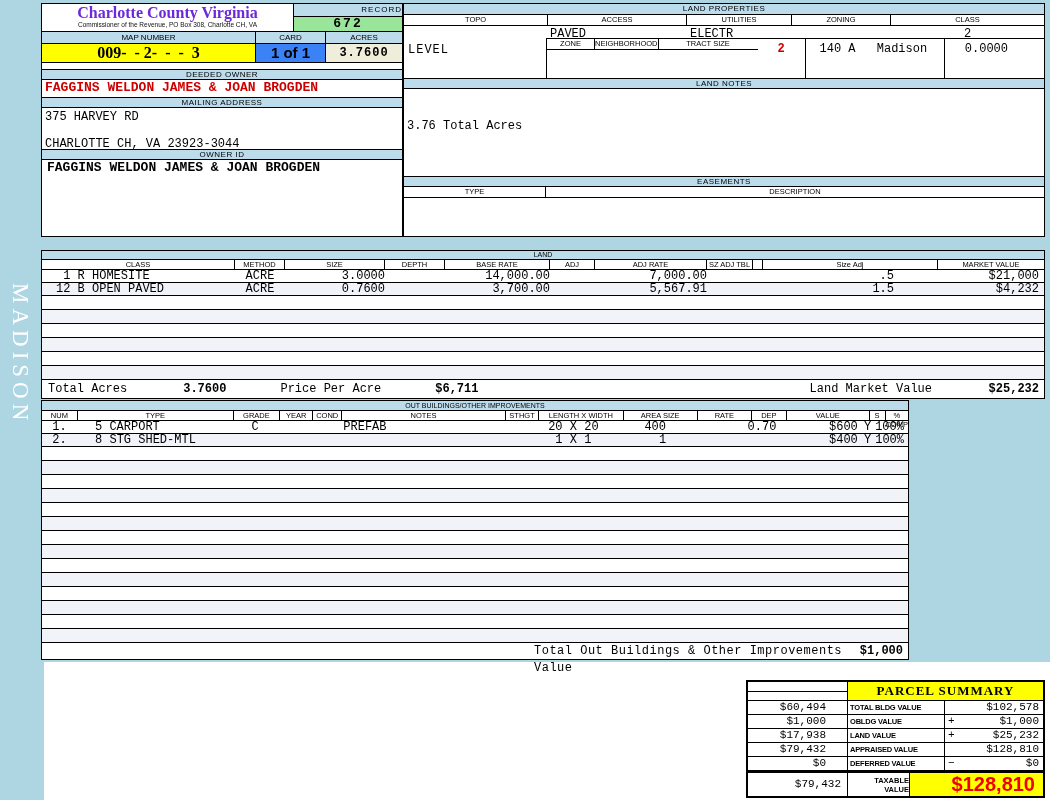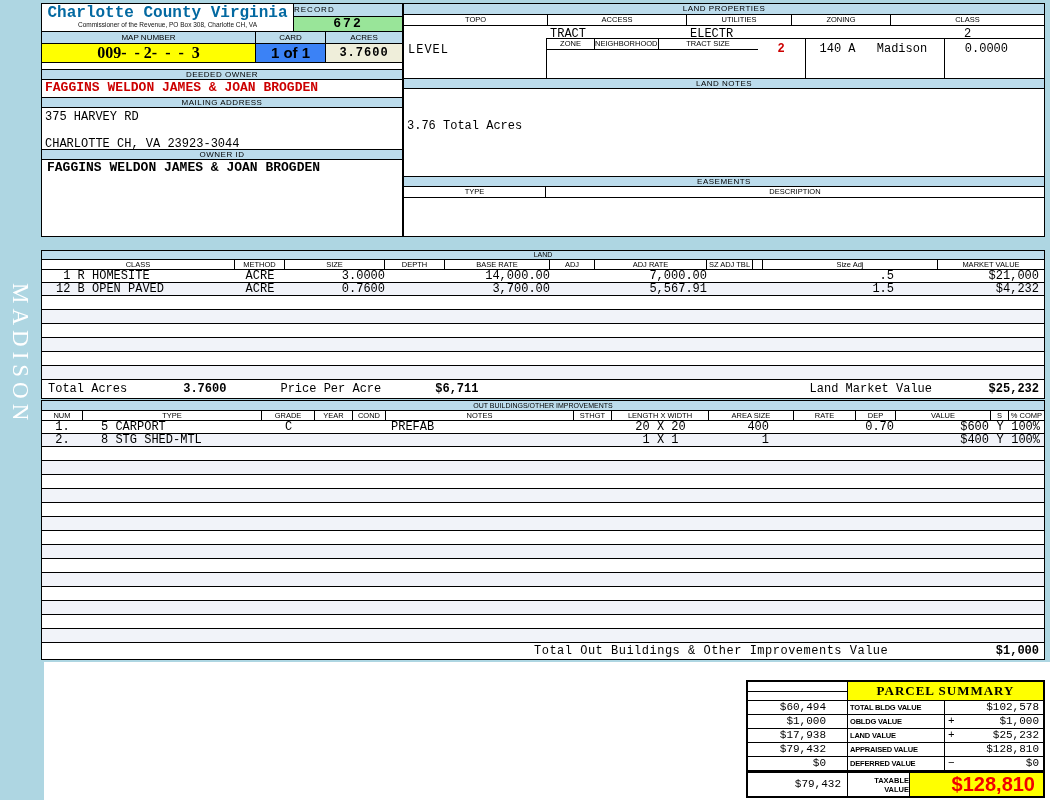--- a/index.html
+++ b/index.html
@@ -5,31 +5,31 @@
   *{box-sizing:border-box;margin:0;padding:0}
   html,body{width:1050px;height:800px}
   body{position:relative;background:#ffffff;font-family:"Liberation Mono","DejaVu Sans Mono",monospace;color:#000}
   .bgBlue{position:absolute;left:0;top:0;width:1050px;height:662px;background:#aed6e2}
   .bgStrip{position:absolute;left:0;top:0;width:44px;height:800px;background:#aed6e2}
   .district{position:absolute;left:7px;top:283px;writing-mode:vertical-rl;font-family:"Liberation Serif","DejaVu Serif",serif;font-size:23px;letter-spacing:5px;color:#fff}
   .panel{position:absolute;background:#fff;border:1px solid #000}
   .panelA{left:41px;top:3px;width:362px;height:234px}
   .panelB{left:403px;top:3px;width:642px;height:234px}
   .panelC{left:41px;top:250px;width:1004px;height:149px}
-  .panelD{left:41px;top:400px;width:1004px;height:260px}
+  .panelD{left:41px;top:400px;width:868px;height:260px}
   .panelE{left:746px;top:680px;width:299px;height:118px;border:2px solid #000}
   .sectionBar{background:#bcdcec;border-top:1px solid #000;border-bottom:1px solid #000;font-family:"Liberation Sans",sans-serif;font-size:8px;letter-spacing:.5px;text-align:center;height:11px;line-height:10px}
   .panelB .sectionBar:first-child{border-top:none}
   
   .rowTitle{display:flex;height:28px;border-bottom:1px solid #000}
   .titleCell{width:252px;border-right:1px solid #000;text-align:center;padding-top:1px}
-  .county{font-family:Liberation Mono, monospace;font-weight:bold;font-size:16px;line-height:16px;color:#0369a1}
+  .county{font-family:Liberation Serif, serif;font-weight:bold;font-size:16px;line-height:16px;color:#6d28d9}
   .commish{font-family:"Liberation Sans",sans-serif;font-size:6.5px;color:#111;line-height:8px}
   .recordCell{flex:1;display:flex;flex-direction:column}
-  .recordHdr{height:13px;background:#bcdcec;border-bottom:1px solid #000;font-family:"Liberation Sans",sans-serif;font-size:8px;letter-spacing:1px;text-align:left;line-height:12px}
+  .recordHdr{height:13px;background:#bcdcec;border-bottom:1px solid #000;font-family:"Liberation Sans",sans-serif;font-size:8px;letter-spacing:1px;text-align:right;line-height:12px}
   .recordVal{flex:1;background:#99e599;font-weight:bold;font-size:13px;letter-spacing:2px;text-align:center;line-height:14px}
   .mapHdrRow{display:flex;height:12px;background:#bcdcec;border-bottom:1px solid #000;font-family:"Liberation Sans",sans-serif;font-size:8px;text-align:center;line-height:11px}
   .mh1{width:214px;border-right:1px solid #000}.mh2{width:70px;border-right:1px solid #000}.mh3{flex:1}
   .mapValRow{display:flex;height:19px;border-bottom:1px solid #000;text-align:center}
   .mv1{width:214px;background:#ffff00;border-right:1px solid #000;font-family:"Liberation Serif",serif;font-weight:bold;font-size:16px;line-height:18px;white-space:pre}
   .mv2{width:70px;background:#3b82f6;border-right:1px solid #000;font-family:Liberation Sans, sans-serif;font-weight:bold;font-size:15px;line-height:18px}
   .mv3{flex:1;background:#efeeda;font-weight:bold;font-size:12px;letter-spacing:1px;line-height:18px}
   .spacer6{height:6px}
   .ownerName{height:17px;line-height:16px;font-weight:bold;font-size:13px;color:#cc0000;padding-left:3px;white-space:nowrap}
   .addr{height:41px;font-size:12px;padding-left:3px}
@@ -137,21 +137,21 @@
 <div class="panel panelB">
   <div class="sectionBar">LAND PROPERTIES</div>
   <div class="lpHdrRow">
     <div class="lph lph1">TOPO</div>
     <div class="lph lph2">ACCESS</div>
     <div class="lph lph3">UTILITIES</div>
     <div class="lph lph4">ZONING</div>
     <div class="lph lph5">CLASS</div>
   </div>
   <div class="lpValues">
-    <span class="lpAccessVal">TRACT</span>
+    <span class="lpAccessVal">PAVED</span>
     <span class="lpUtilVal">ELECTR</span>
     <span class="lpClassVal">2</span>
     <span class="lpTopoVal">LEVEL</span>
     <div class="zoneBox">
       <div class="zoneHdr">
         <div class="zh1">ZONE</div>
         <div class="zh2">NEIGHBORHOOD</div>
         <div class="zh3">TRACT SIZE</div>
       </div>
       <div class="zoneVals">

